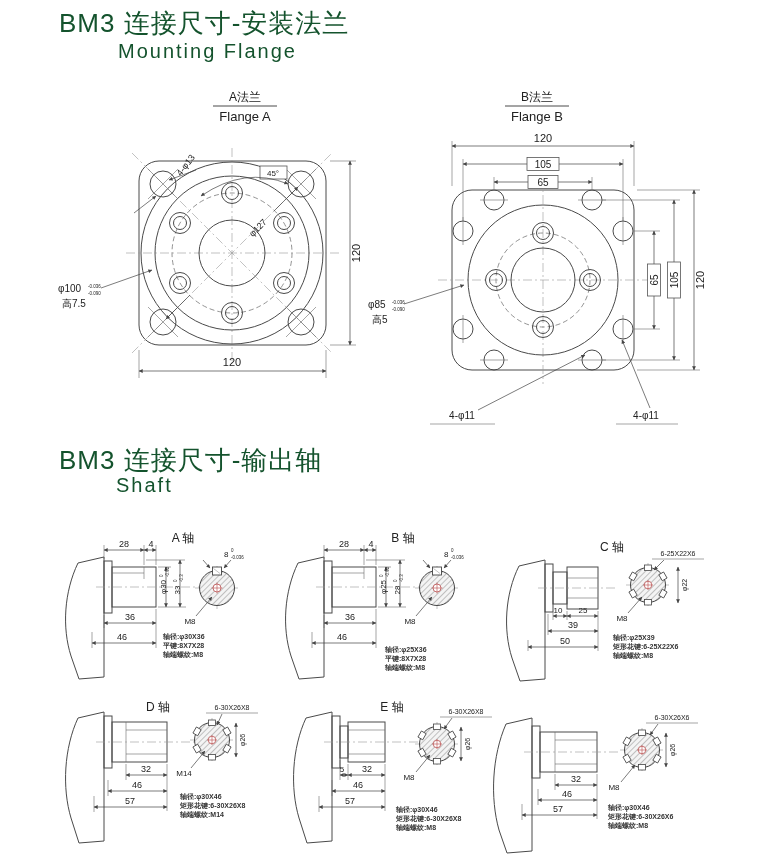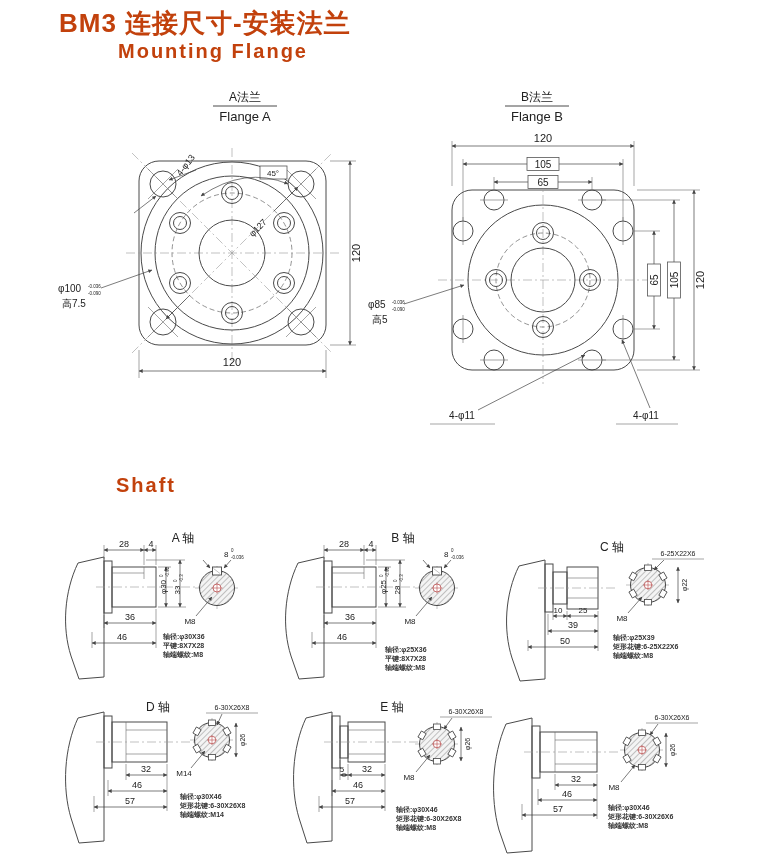--- a/index.html
+++ b/index.html
@@ -1,18 +1,18 @@
 <!DOCTYPE html>
 <html><head>
 <meta charset="utf-8">
 <style>
   html,body{margin:0;padding:0;background:#ffffff;}
   #page{position:relative;width:761px;height:854px;background:#fff;overflow:hidden;
         font-family:"Liberation Sans","DejaVu Sans",sans-serif;}
-  .hdr{position:absolute;color:#c2410c;font-weight:bold;white-space:nowrap;}
+  .hdr{position:absolute;color:#14532d;font-weight:normal;white-space:nowrap;}
   .hdr.zh{font-size:26px;letter-spacing:1px;}
   .hdr.en{font-size:20px;letter-spacing:2px;}
   svg{position:absolute;left:0;top:0;}
   svg text{font-family:"Liberation Sans","DejaVu Sans",sans-serif;fill:#222;}
   .ln{stroke:#4a4a4a;stroke-width:1;fill:none;}
   .th{stroke:#6a6a6a;stroke-width:.6;fill:none;}
   .dl{stroke:#444;stroke-width:.7;fill:none;}
   .cl{stroke:#999;stroke-width:.6;fill:none;stroke-dasharray:9 3 2 3;}
   .dsh{stroke:#777;stroke-width:.8;fill:none;stroke-dasharray:5 3;}
   .box{stroke:#555;fill:#fff;stroke-width:.8;}
@@ -27,20 +27,21 @@
   .lblB{font-size:13px;text-anchor:middle;}
   .st{text-anchor:start;}
 </style>
 </head>
 <body>
 
 <div id="page">
 
   <div class="hdr zh" style="left:59px;top:6px">BM3 连接尺寸-安装法兰</div>
   <div class="hdr en" style="left:118px;top:40px">Mounting Flange</div>
+  <div class="hdr zh" style="left:59px;top:443px">BM3 连接尺寸-输出轴</div>
   <div class="hdr en" style="left:116px;top:474px">Shaft</div>
 
   <svg width="761" height="854" viewBox="0 0 761 854">
     <defs>
       <marker id="ae" viewBox="0 0 10 10" refX="9.5" refY="5" markerWidth="8" markerHeight="5.5" orient="auto">
         <path d="M0,0 L10,5 L0,10 z" fill="#444"></path>
       </marker>
       <marker id="as" viewBox="0 0 10 10" refX="9.5" refY="5" markerWidth="8" markerHeight="5.5" orient="auto-start-reverse">
         <path d="M0,0 L10,5 L0,10 z" fill="#444"></path>
       </marker>

